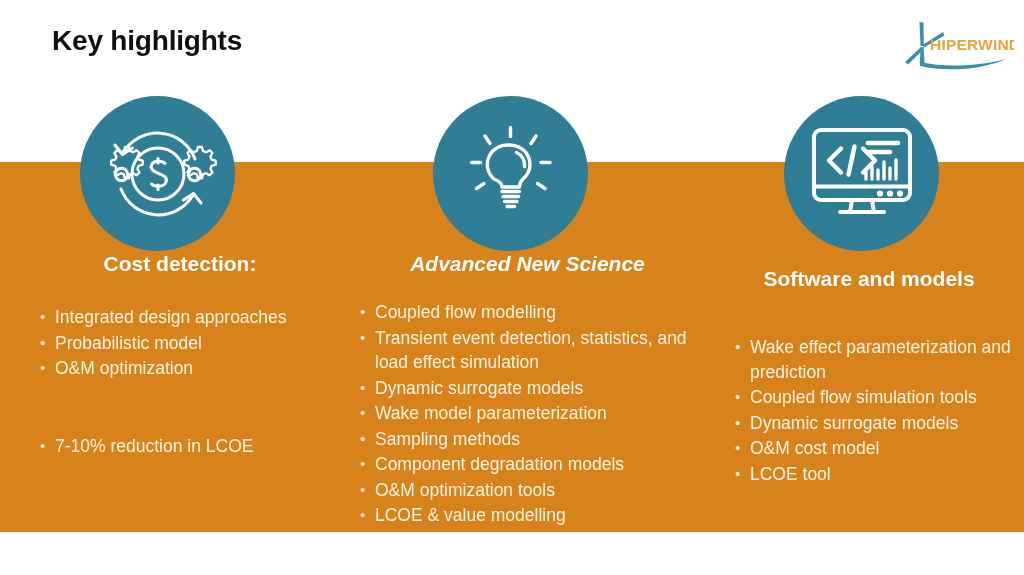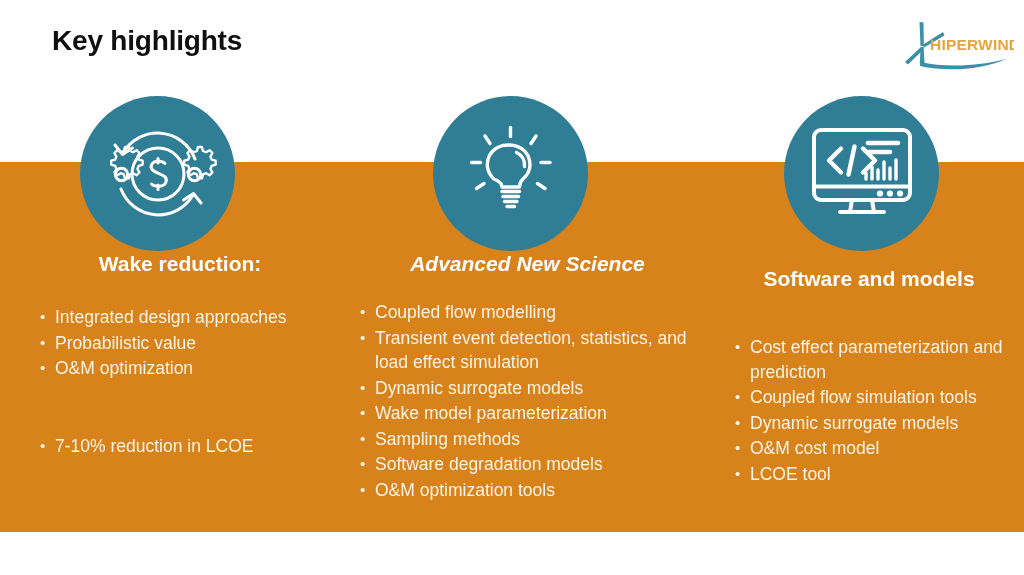--- a/index.html
+++ b/index.html
@@ -237,53 +237,54 @@
       </g>
       <g fill="#ffffff">
         <circle cx="74" cy="71.5" r="3.1"></circle>
         <circle cx="84" cy="71.5" r="3.1"></circle>
         <circle cx="94" cy="71.5" r="3.1"></circle>
       </g>
     </svg>
   </div>
 
   <div class="column" id="col-1">
-    <div class="col-heading">Wake reduction:</div>
+    <div class="col-heading">Cost detection:</div>
     <div class="heading-gap"></div>
     <ul class="bullet-group">
       <li class="bullet-item">Integrated design approaches</li>
-      <li class="bullet-item">Probabilistic value</li>
+      <li class="bullet-item">Probabilistic model</li>
       <li class="bullet-item">O&amp;M optimization</li>
     </ul>
     <div class="gap-md"></div>
     <div class="gap-md"></div>
     <ul class="bullet-group">
       <li class="bullet-item">7-10% reduction in LCOE</li>
     </ul>
   </div>
 
   <div class="column" id="col-2">
     <div class="col-heading">Advanced New Science</div>
     <div class="heading-gap"></div>
     <ul class="bullet-group">
       <li class="bullet-item">Coupled flow modelling</li>
       <li class="bullet-item">Transient event detection, statistics, and load effect simulation</li>
       <li class="bullet-item">Dynamic surrogate models</li>
       <li class="bullet-item">Wake model parameterization</li>
       <li class="bullet-item">Sampling methods</li>
-      <li class="bullet-item">Software degradation models</li>
+      <li class="bullet-item">Component degradation models</li>
       <li class="bullet-item">O&amp;M optimization tools</li>
+      <li class="bullet-item">LCOE &amp; value modelling</li>
     </ul>
   </div>
 
   <div class="column" id="col-3">
     <div class="col-heading">Software and models</div>
     <div class="heading-gap"></div>
     <ul class="bullet-group">
-      <li class="bullet-item">Cost effect parameterization and prediction</li>
+      <li class="bullet-item">Wake effect parameterization and prediction</li>
       <li class="bullet-item">Coupled flow simulation tools</li>
       <li class="bullet-item">Dynamic surrogate models</li>
       <li class="bullet-item">O&amp;M cost model</li>
       <li class="bullet-item">LCOE tool</li>
     </ul>
   </div>
 
 </div>
 
 </body></html>

